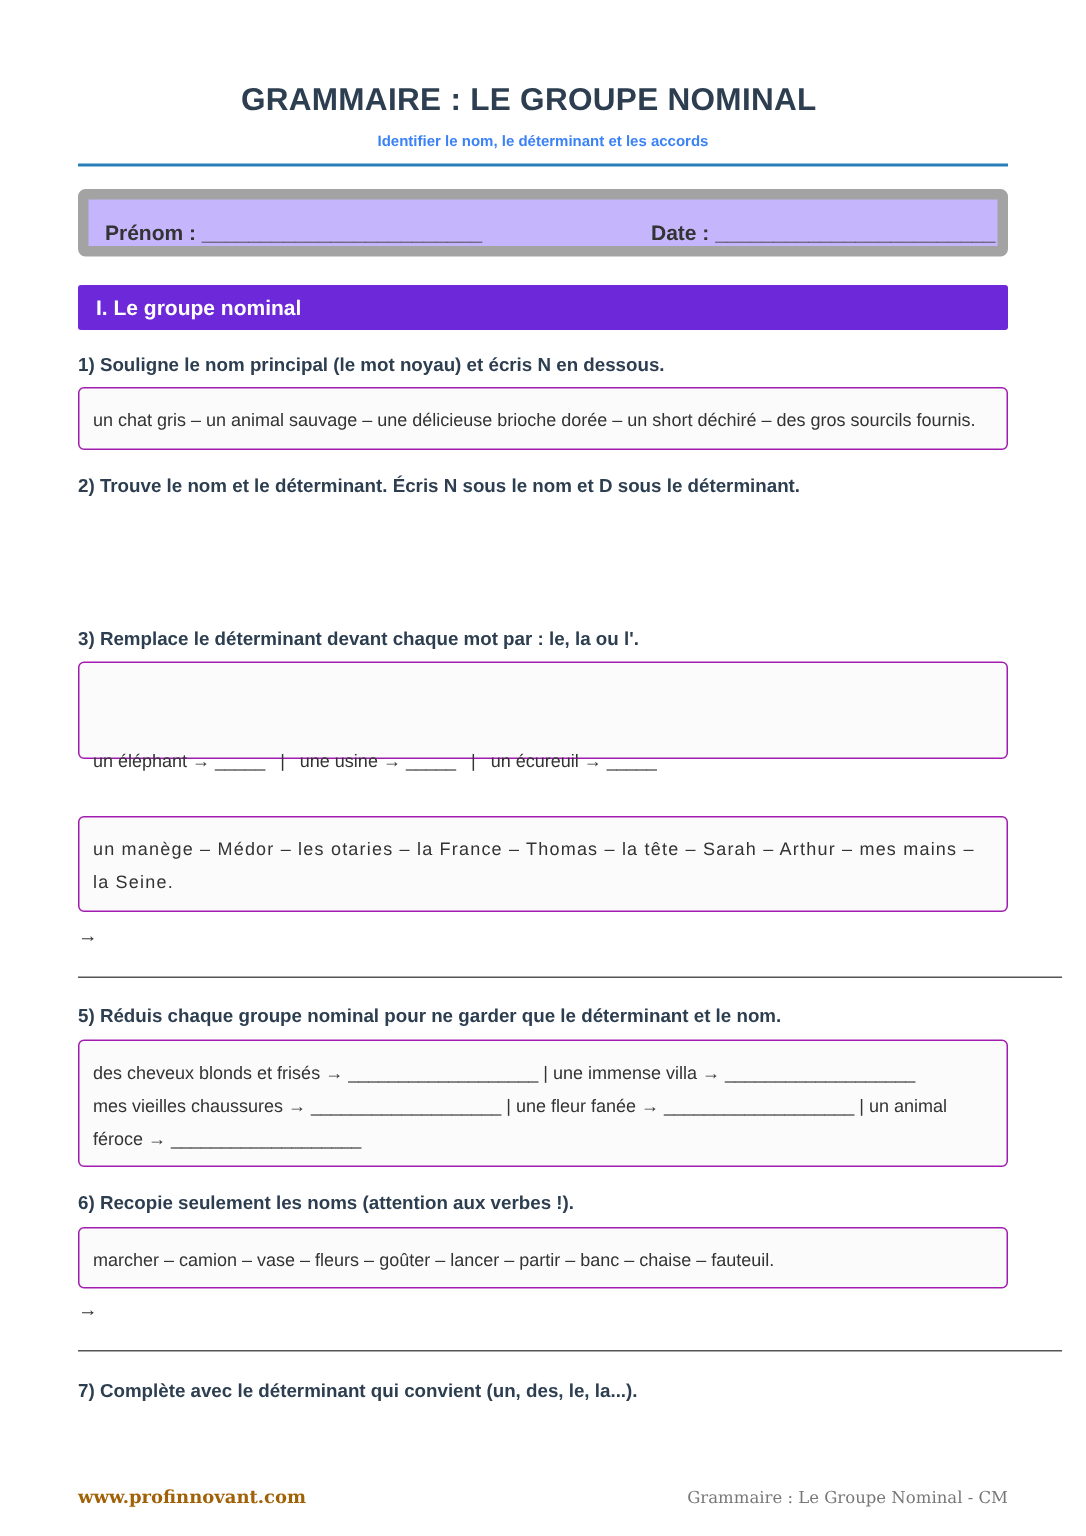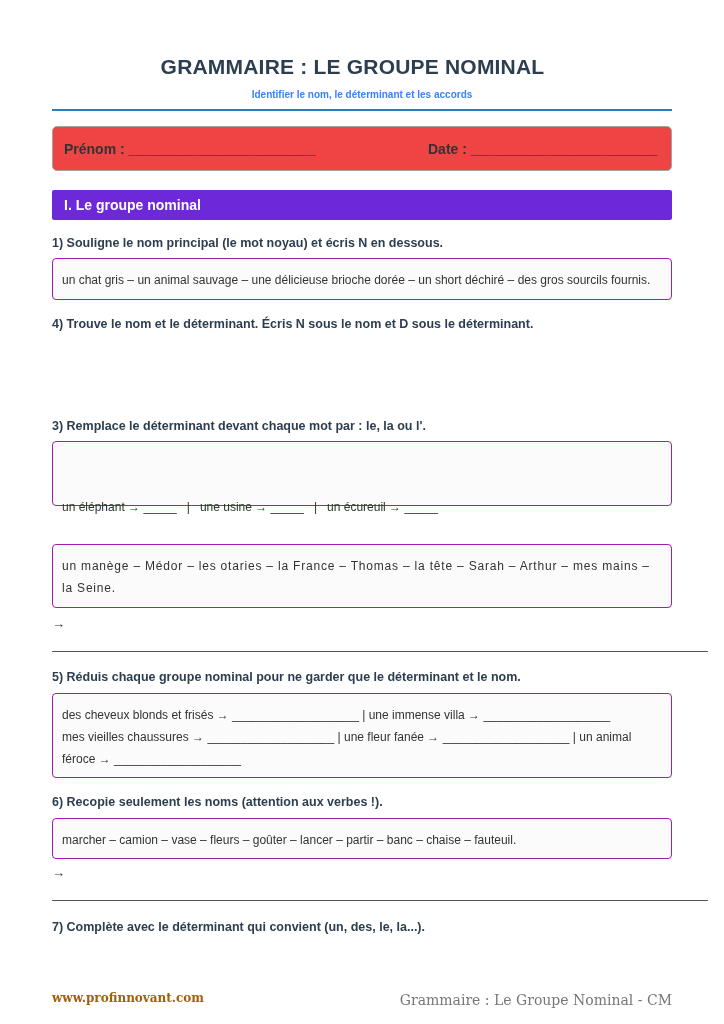--- a/index.html
+++ b/index.html
@@ -7,40 +7,40 @@
     body { font-family: "Liberation Sans", sans-serif; color: #333333; position: relative; }
     .page { position: absolute; left: 0; top: 0; width: 724px; height: 1024px; }
 
     .title { position: absolute; left: 0; width: 678px; top: 55px; text-align: center;
       font-size: 21px; font-weight: bold; color: #2c3e50; letter-spacing: 0.2px; padding-left: 27px; }
     .subtitle { position: absolute; left: 0; width: 724px; top: 89px; text-align: center;
       font-size: 10px; font-weight: bold; color: #3b82f6; }
     .title-rule { position: absolute; left: 52px; width: 620px; top: 109px; height: 2px; background: #2980b9; }
 
     .info-box { position: absolute; left: 52px; width: 620px; top: 126px; height: 45px;
-      border: 1px solid #a3a3a3; border-radius: 5px; background: #ef4444; }
+      border: 7px solid #a3a3a3; border-radius: 5px; background: #c4b5fd; }
     .info-field { position: absolute; top: 14px; font-size: 14px; font-weight: bold; color: #333; }
     .info-field.prenom { left: 11px; }
     .info-field.date { left: 375px; }
 
     .section-header { position: absolute; left: 52px; width: 620px; top: 190px; height: 30px;
       background: #6d28d9; color: #ffffff; font-size: 14px; font-weight: bold;
       padding-left: 12px; line-height: 30px; border-radius: 2px; }
 
     .question { position: absolute; left: 52px; font-size: 12.5px; font-weight: bold; color: #2c3e50; }
     .box { position: absolute; left: 52px; width: 620px; border: 1px solid #a21caf; border-radius: 4px;
       background: #fbfbfb; padding: 10px 9px; font-size: 12px; color: #333; line-height: 22px; }
     .box.spaced { letter-spacing: 0.8px; }
     .answer-arrow { position: absolute; left: 52px; font-size: 13px; color: #333; }
     .answer-line { position: absolute; left: 52px; width: 656px; height: 1px; background: #555; }
 
     .footer-left { position: absolute; left: 52px; top: 991px; font-family: "DejaVu Serif", serif;
       font-size: 12px; font-weight: bold; color: #a16207; }
     .footer-right { position: absolute; right: 52px; top: 992px; font-family: "DejaVu Serif", serif;
-      font-size: 14px; color: #777; }
+      font-size: 11px; color: #777; }
   </style>
 </head>
 <body>
 
 <div class="page">
 
   <div class="title">GRAMMAIRE : LE GROUPE NOMINAL</div>
   <div class="subtitle">Identifier le nom, le déterminant et les accords</div>
   <div class="title-rule"></div>
 
@@ -49,21 +49,21 @@
     <div class="info-field date">Date : ________________________</div>
   </div>
 
   <div class="section-header">I. Le groupe nominal</div>
 
   <div class="question" style="top:236px;">1) Souligne le nom principal (le mot noyau) et écris N en dessous.</div>
   <div class="box" style="top:258px; height:42px;">
     <div>un chat gris – un animal sauvage – une délicieuse brioche dorée – un short déchiré – des gros sourcils fournis.</div>
   </div>
 
-  <div class="question" style="top:317px;">4) Trouve le nom et le déterminant. Écris N sous le nom et D sous le déterminant.</div>
+  <div class="question" style="top:317px;">2) Trouve le nom et le déterminant. Écris N sous le nom et D sous le déterminant.</div>
 
   <div class="question" style="top:419px;">3) Remplace le déterminant devant chaque mot par : le, la ou l'.</div>
   <div class="box" style="top:441px; height:65px; white-space:pre;">
     <div>un éléphant → _____   |   une usine → _____   |   un écureuil → _____</div>
     <div>une antilope → _____   |   un arbre → _____   |   un ogre → _____</div>
   </div>
 
   <div class="box spaced" style="top:544px; height:64px;">
     <div>un manège – Médor – les otaries – la France – Thomas – la tête – Sarah – Arthur – mes mains – la Seine.</div>
   </div>

